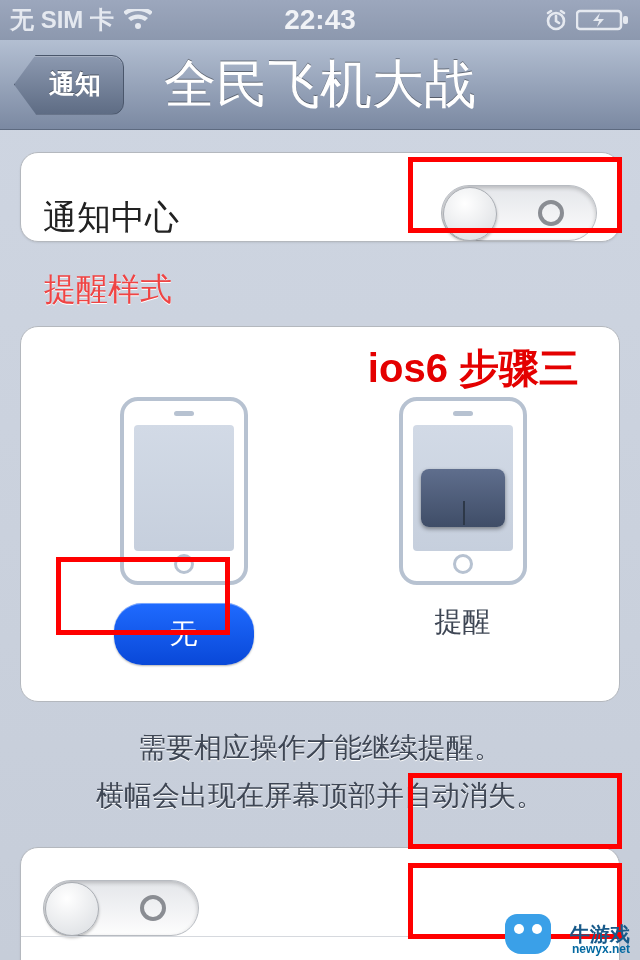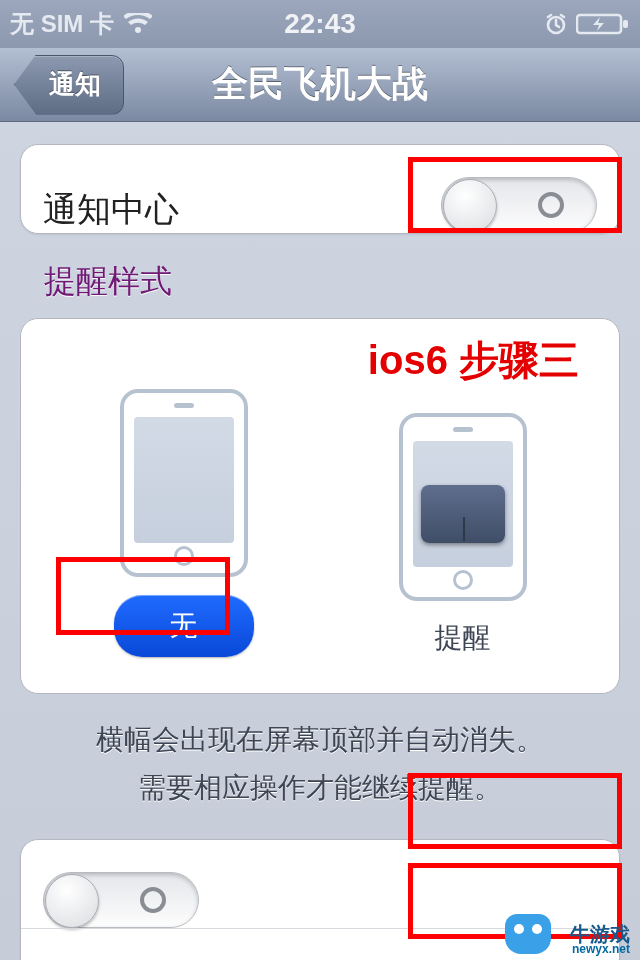--- a/index.html
+++ b/index.html
@@ -4,49 +4,49 @@
 <style>
   * { box-sizing: border-box; margin: 0; padding: 0; }
   html, body { width: 640px; height: 960px; overflow: hidden; }
   body {
     font-family: "Helvetica Neue", Arial, sans-serif;
     background: linear-gradient(#cfd6e2, #c6cdd9);
   }
 
   
   .status-bar {
-    height: 48px;
+    height: 40px;
     background: linear-gradient(#9ca7bd, #8c98ae);
     display: flex;
     align-items: center;
     color: #e5e9f0;
     font-size: 24px;
     font-weight: 600;
     padding: 0 10px;
     position: relative;
   }
   .status-left { display: flex; align-items: center; gap: 10px; flex: 1; }
   .status-center { position: absolute; left: 50%; transform: translateX(-50%); font-size: 28px; font-weight: 700; color: #f0f2f6;}
   .status-right { display: flex; align-items: center; gap: 8px; }
   .wifi-icon svg, .alarm-icon svg, .bat-icon svg { display:block; }
 
   
   .nav-header {
-    height: 74px;
+    height: 90px;
     background: linear-gradient(#b3bfd2, #7b89a2);
     border-bottom: 1px solid #5d6a80;
     position: relative;
     display: flex;
     align-items: center;
     justify-content: center;
   }
   .nav-title {
     color: #fff;
-    font-size: 36px;
-    font-weight: 700;
+    font-size: 52px;
+    font-weight: 400;
     text-shadow: 0 -1px 0 rgba(0,0,0,.4);
   }
   .back-btn {
     position: absolute;
     left: 14px;
     top: 50%;
     transform: translateY(-50%);
     height: 60px;
     padding: 0 22px 0 34px;
     display: flex;
@@ -81,21 +81,21 @@
     position: relative;
   }
   .cell + .cell::before{
     content:"";
     position:absolute; left:0; right:0; top:0; height:1px; background:#d6d9de;
   }
   .cell-label { font-size: 34px; color: #222; }
 
   .section-header {
     font-size: 32px;
-    color: #701a75;
+    color: #ef4444;
     text-shadow: 0 1px 0 #fff;
     margin: 26px 0 14px 24px;
   }
 
   
   .switch {
     width: 156px; height: 56px;
     border-radius: 28px;
     background: linear-gradient(#e4e6ea, #fdfdfd);
     border: 1px solid #b7bbc1;
@@ -117,21 +117,20 @@
 
   
   .styles-box {
     background: #fff;
     border: 1px solid #b4b8be;
     border-radius: 18px;
     padding: 70px 20px 36px 20px;
     margin-top: 6px;
     display: flex;
     justify-content: space-around;
-    align-items: flex-end;
     position: relative;
   }
   .annot {
     position: absolute;
     top: 14px; right: 40px;
     color: #e40000;
     font-size: 40px;
     font-weight: 800;
   }
   .style-opt { display:flex; flex-direction:column; align-items:center; gap:18px; }
@@ -273,22 +272,22 @@
 
     <div class="style-opt">
       <div class="phone alert">
           <div class="screen"></div>
         </div>
       <div class="style-label">提醒</div>
     </div>
   </div>
 
   <div class="desc">
+    <div>需要相应操作才能继续提醒。</div>
     <div>横幅会出现在屏幕顶部并自动消失。</div>
-    <div>需要相应操作才能继续提醒。</div>
   </div>
 
   <div class="cell-group">
     <div class="cell">
       <div class="switch">
         <div class="o"></div>
         <div class="knob"></div>
       </div>
     </div>
     <div class="cell">

